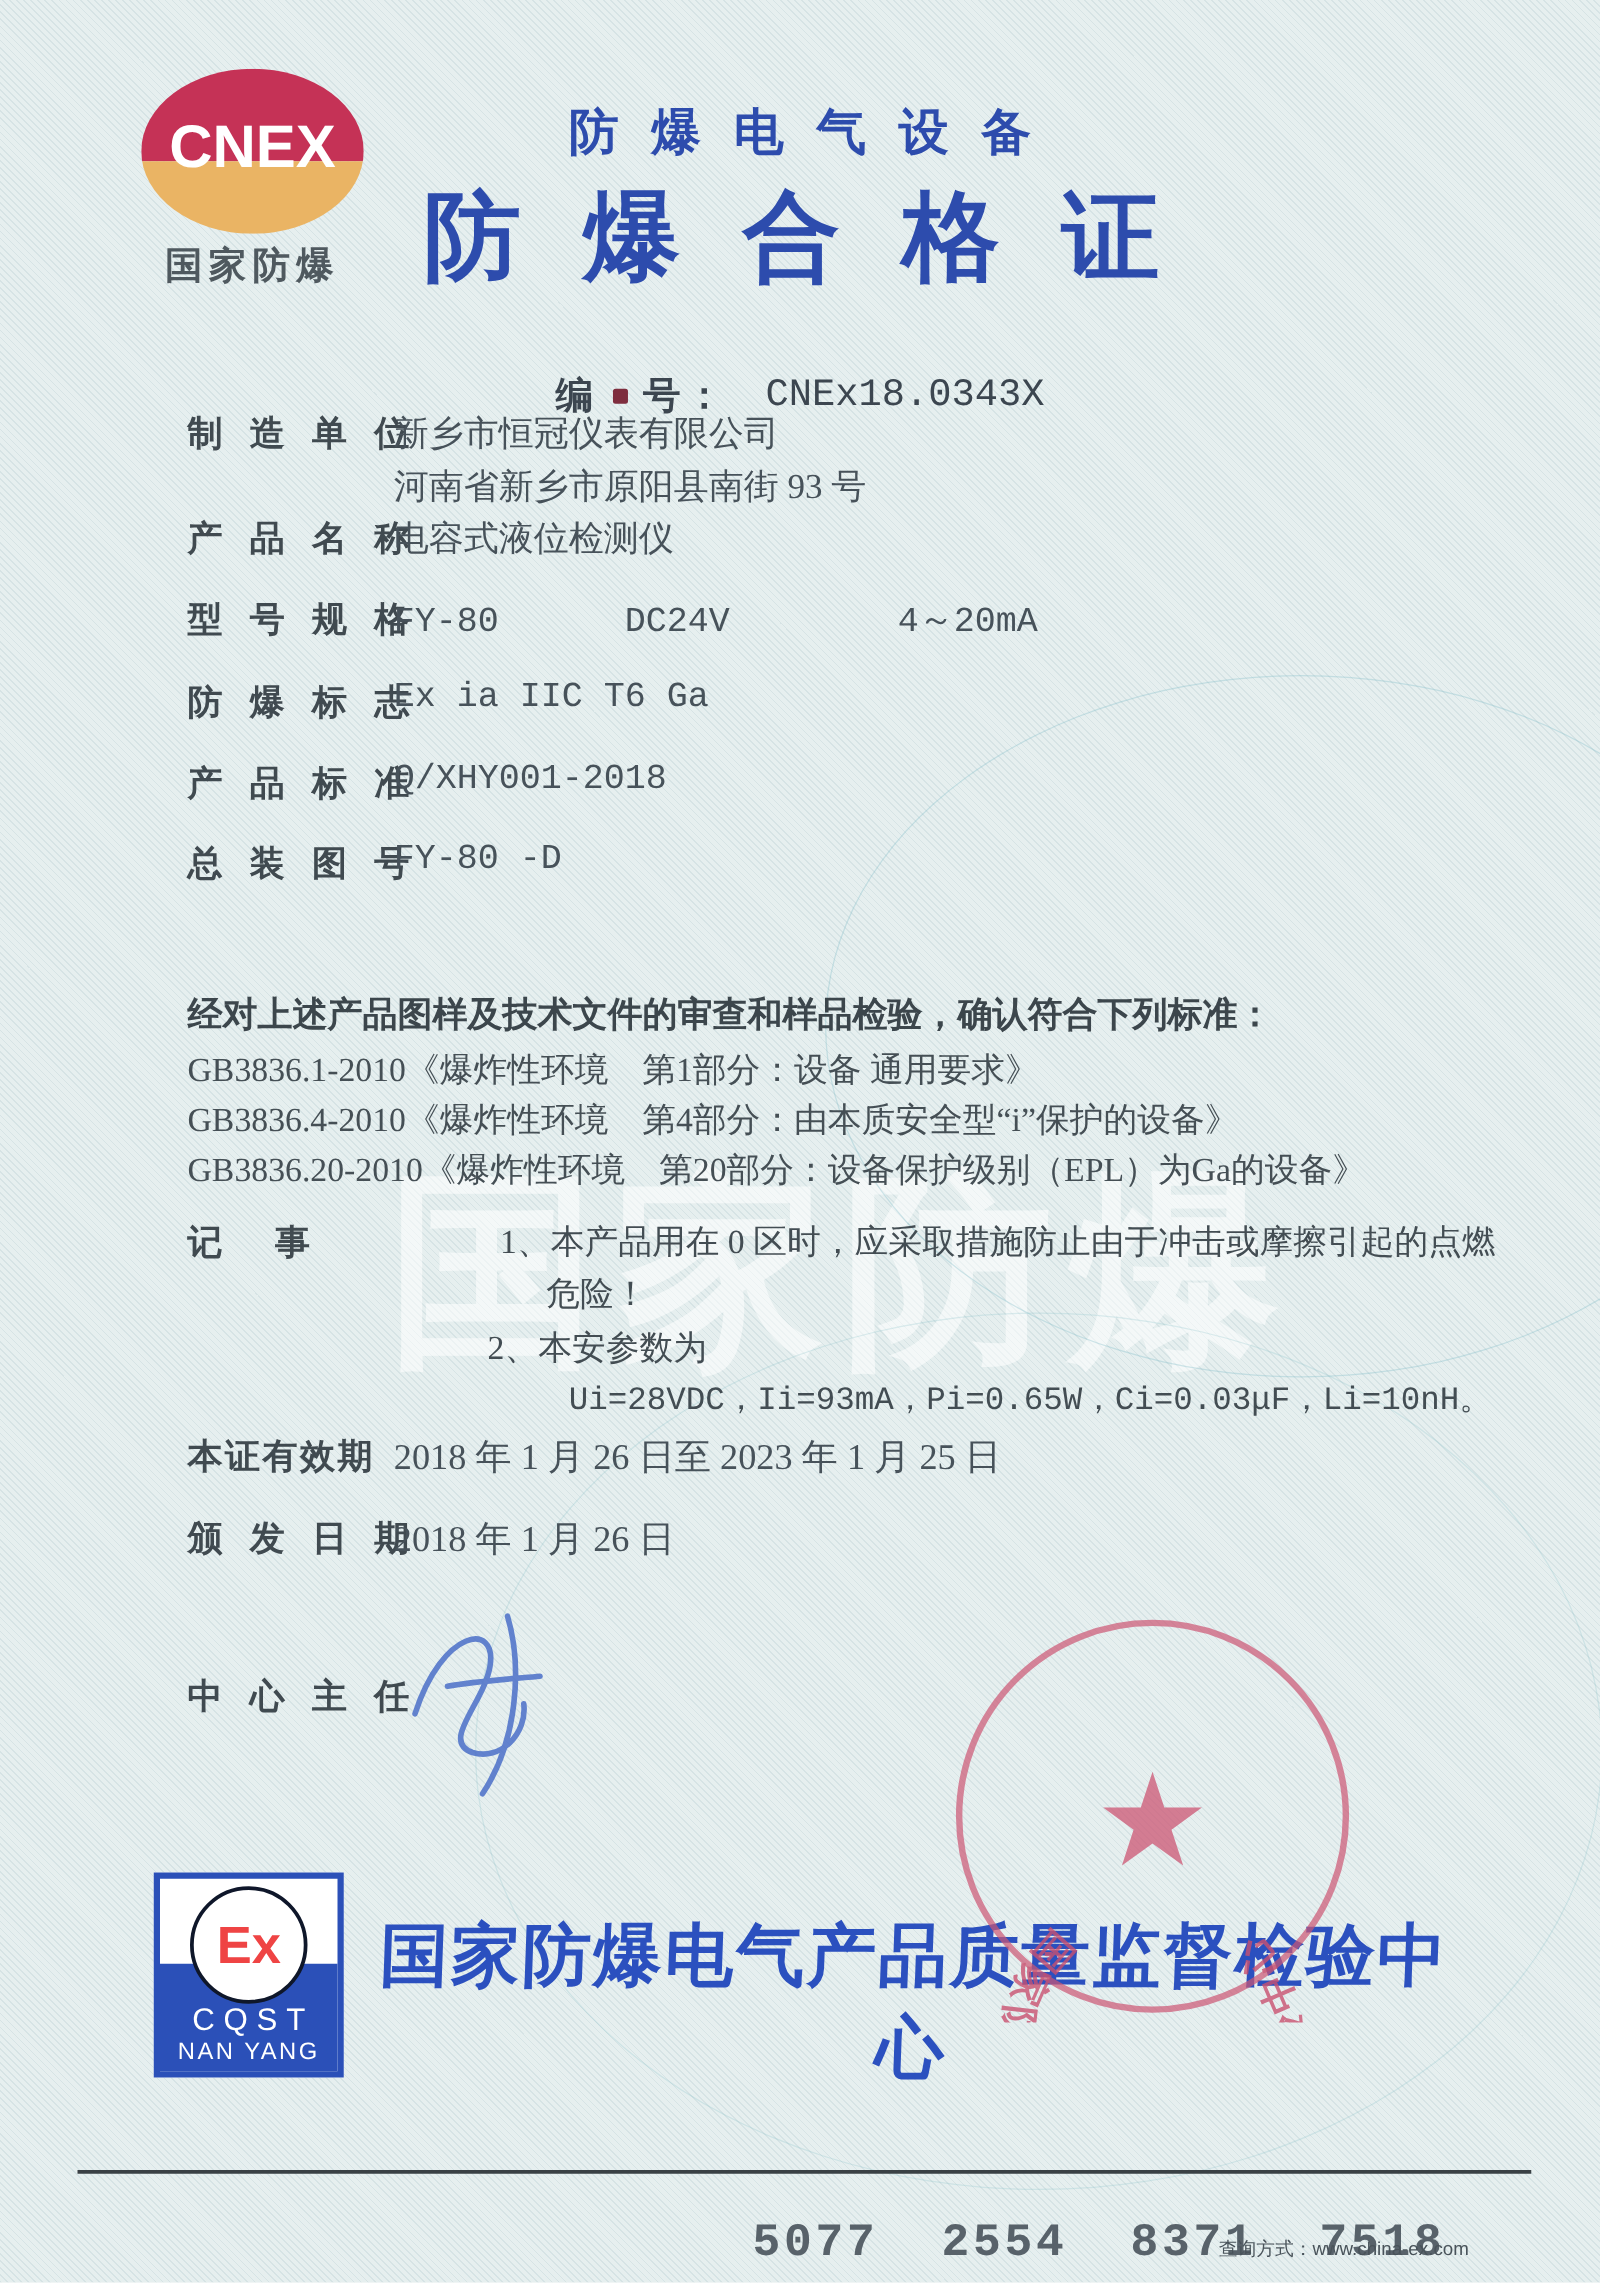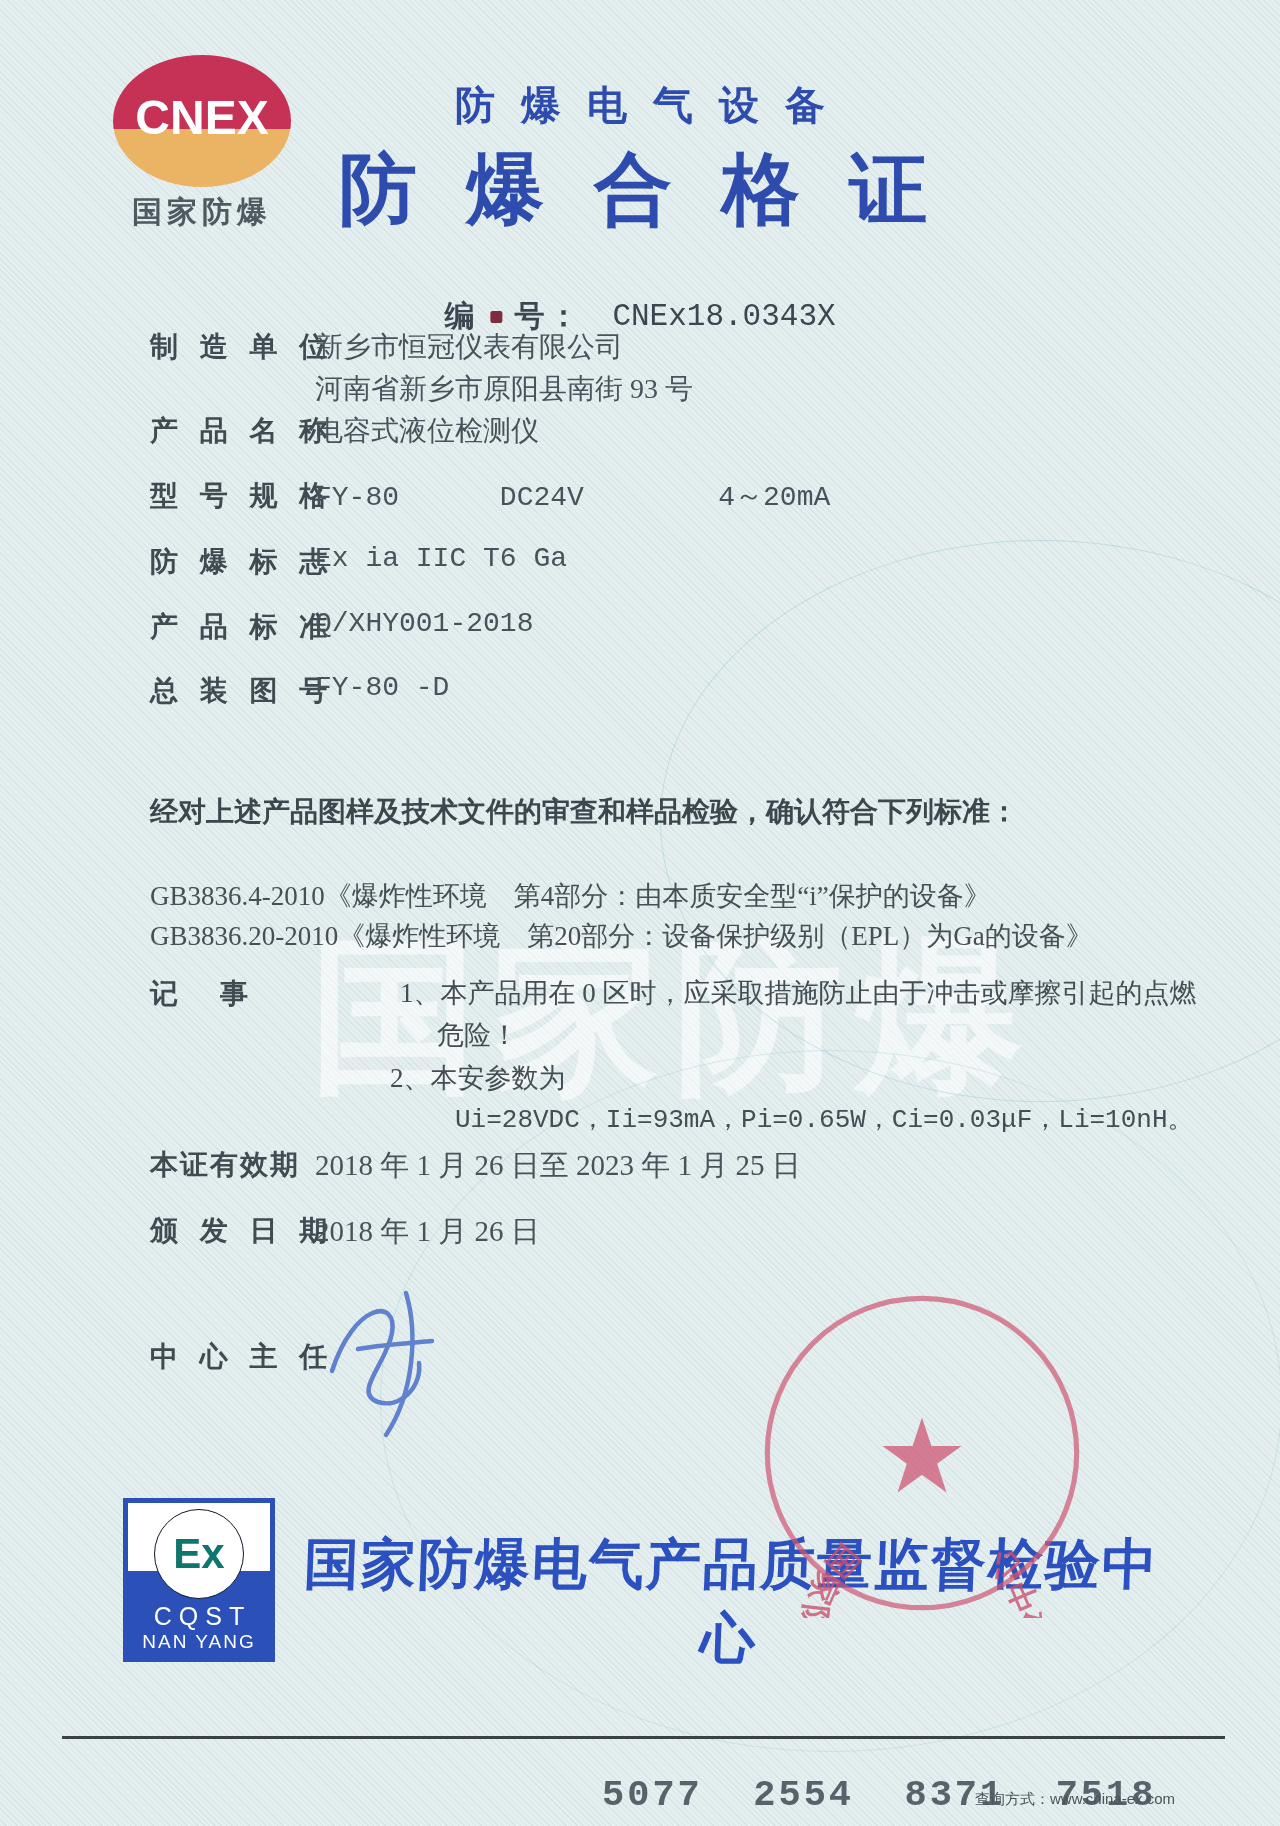--- a/index.html
+++ b/index.html
@@ -64,23 +64,23 @@
   
   .stamp{left:757px; top:1288px; z-index:3; opacity:0.88;}
 
   
   .exbox{left:123px; top:1498px; width:142px; height:154px;
     border:5px solid #2b50b8; background:#ffffff; z-index:1;}
   .exbox .blue-band{position:absolute; left:0; bottom:0; width:100%; height:56%;
     background:#2b50b8;}
   .exbox .ex-circle{position:absolute; left:50%; top:6px; transform:translateX(-50%);
     width:88px; height:88px; border-radius:50%; background:#ffffff;
-    border:1px solid #0f172a; display:flex; align-items:center; justify-content:center;
+    border:3px solid #0f172a; display:flex; align-items:center; justify-content:center;
     font-family:"Liberation Sans",sans-serif; font-weight:bold; font-size:42px;
-    color:#0f766e; z-index:2;text-align:right;}
+    color:#ef4444; z-index:2;text-align:right;}
   .exbox .cqst{position:absolute; left:0; bottom:26px; width:100%; text-align:center;
     color:#ffffff; font-family:"Liberation Sans",sans-serif; font-size:25px;
     letter-spacing:7px; z-index:3; text-indent:7px;}
   .exbox .nanyang{position:absolute; left:0; bottom:4px; width:100%; text-align:center;
     color:#ffffff; font-family:"Liberation Sans",sans-serif; font-size:19px;
     letter-spacing:2px; z-index:3;}
 
   .org-name{left:295px; top:1528px; width:870px; text-align:center; font-size:55px;
     font-weight:bold; color:#2b50bf; letter-spacing:2px; z-index:2;
     transform:skewX(-2deg);}
@@ -136,20 +136,21 @@
   <div class="abs flabel" style="top:543px">防 爆 标 志</div>
   <div class="abs fvalue mono" style="top:543px">Ex ia IIC T6 Ga</div>
 
   <div class="abs flabel" style="top:608px">产 品 标 准</div>
   <div class="abs fvalue mono" style="top:608px">Q/XHY001-2018</div>
 
   <div class="abs flabel" style="top:672px">总 装 图 号</div>
   <div class="abs fvalue mono" style="top:672px">FY-80 -D</div>
 
   <div class="abs std-intro">经对上述产品图样及技术文件的审查和样品检验，确认符合下列标准：</div>
+  <div class="abs std-item" style="top:838px">GB3836.1-2010《爆炸性环境　第1部分：设备 通用要求》</div>
   <div class="abs std-item" style="top:878px">GB3836.4-2010《爆炸性环境　第4部分：由本质安全型“i”保护的设备》</div>
   <div class="abs std-item" style="top:918px">GB3836.20-2010《爆炸性环境　第20部分：设备保护级别（EPL）为Ga的设备》</div>
 
   <div class="abs flabel" style="top:975px">记　事</div>
   <div class="abs remark-txt" style="left:400px; top:975px">1、本产品用在 0 区时，应采取措施防止由于冲击或摩擦引起的点燃</div>
   <div class="abs remark-txt" style="left:437px; top:1017px">危险！</div>
   <div class="abs remark-txt" style="left:390px; top:1060px">2、本安参数为</div>
   <div class="abs remark-txt mono" style="left:455px; top:1101px; font-size:26px">Ui=28VDC，Ii=93mA，Pi=0.65W，Ci=0.03μF，Li=10nH。</div>
 
   <div class="abs flabel" style="top:1146px; letter-spacing:2px">本证有效期</div>

